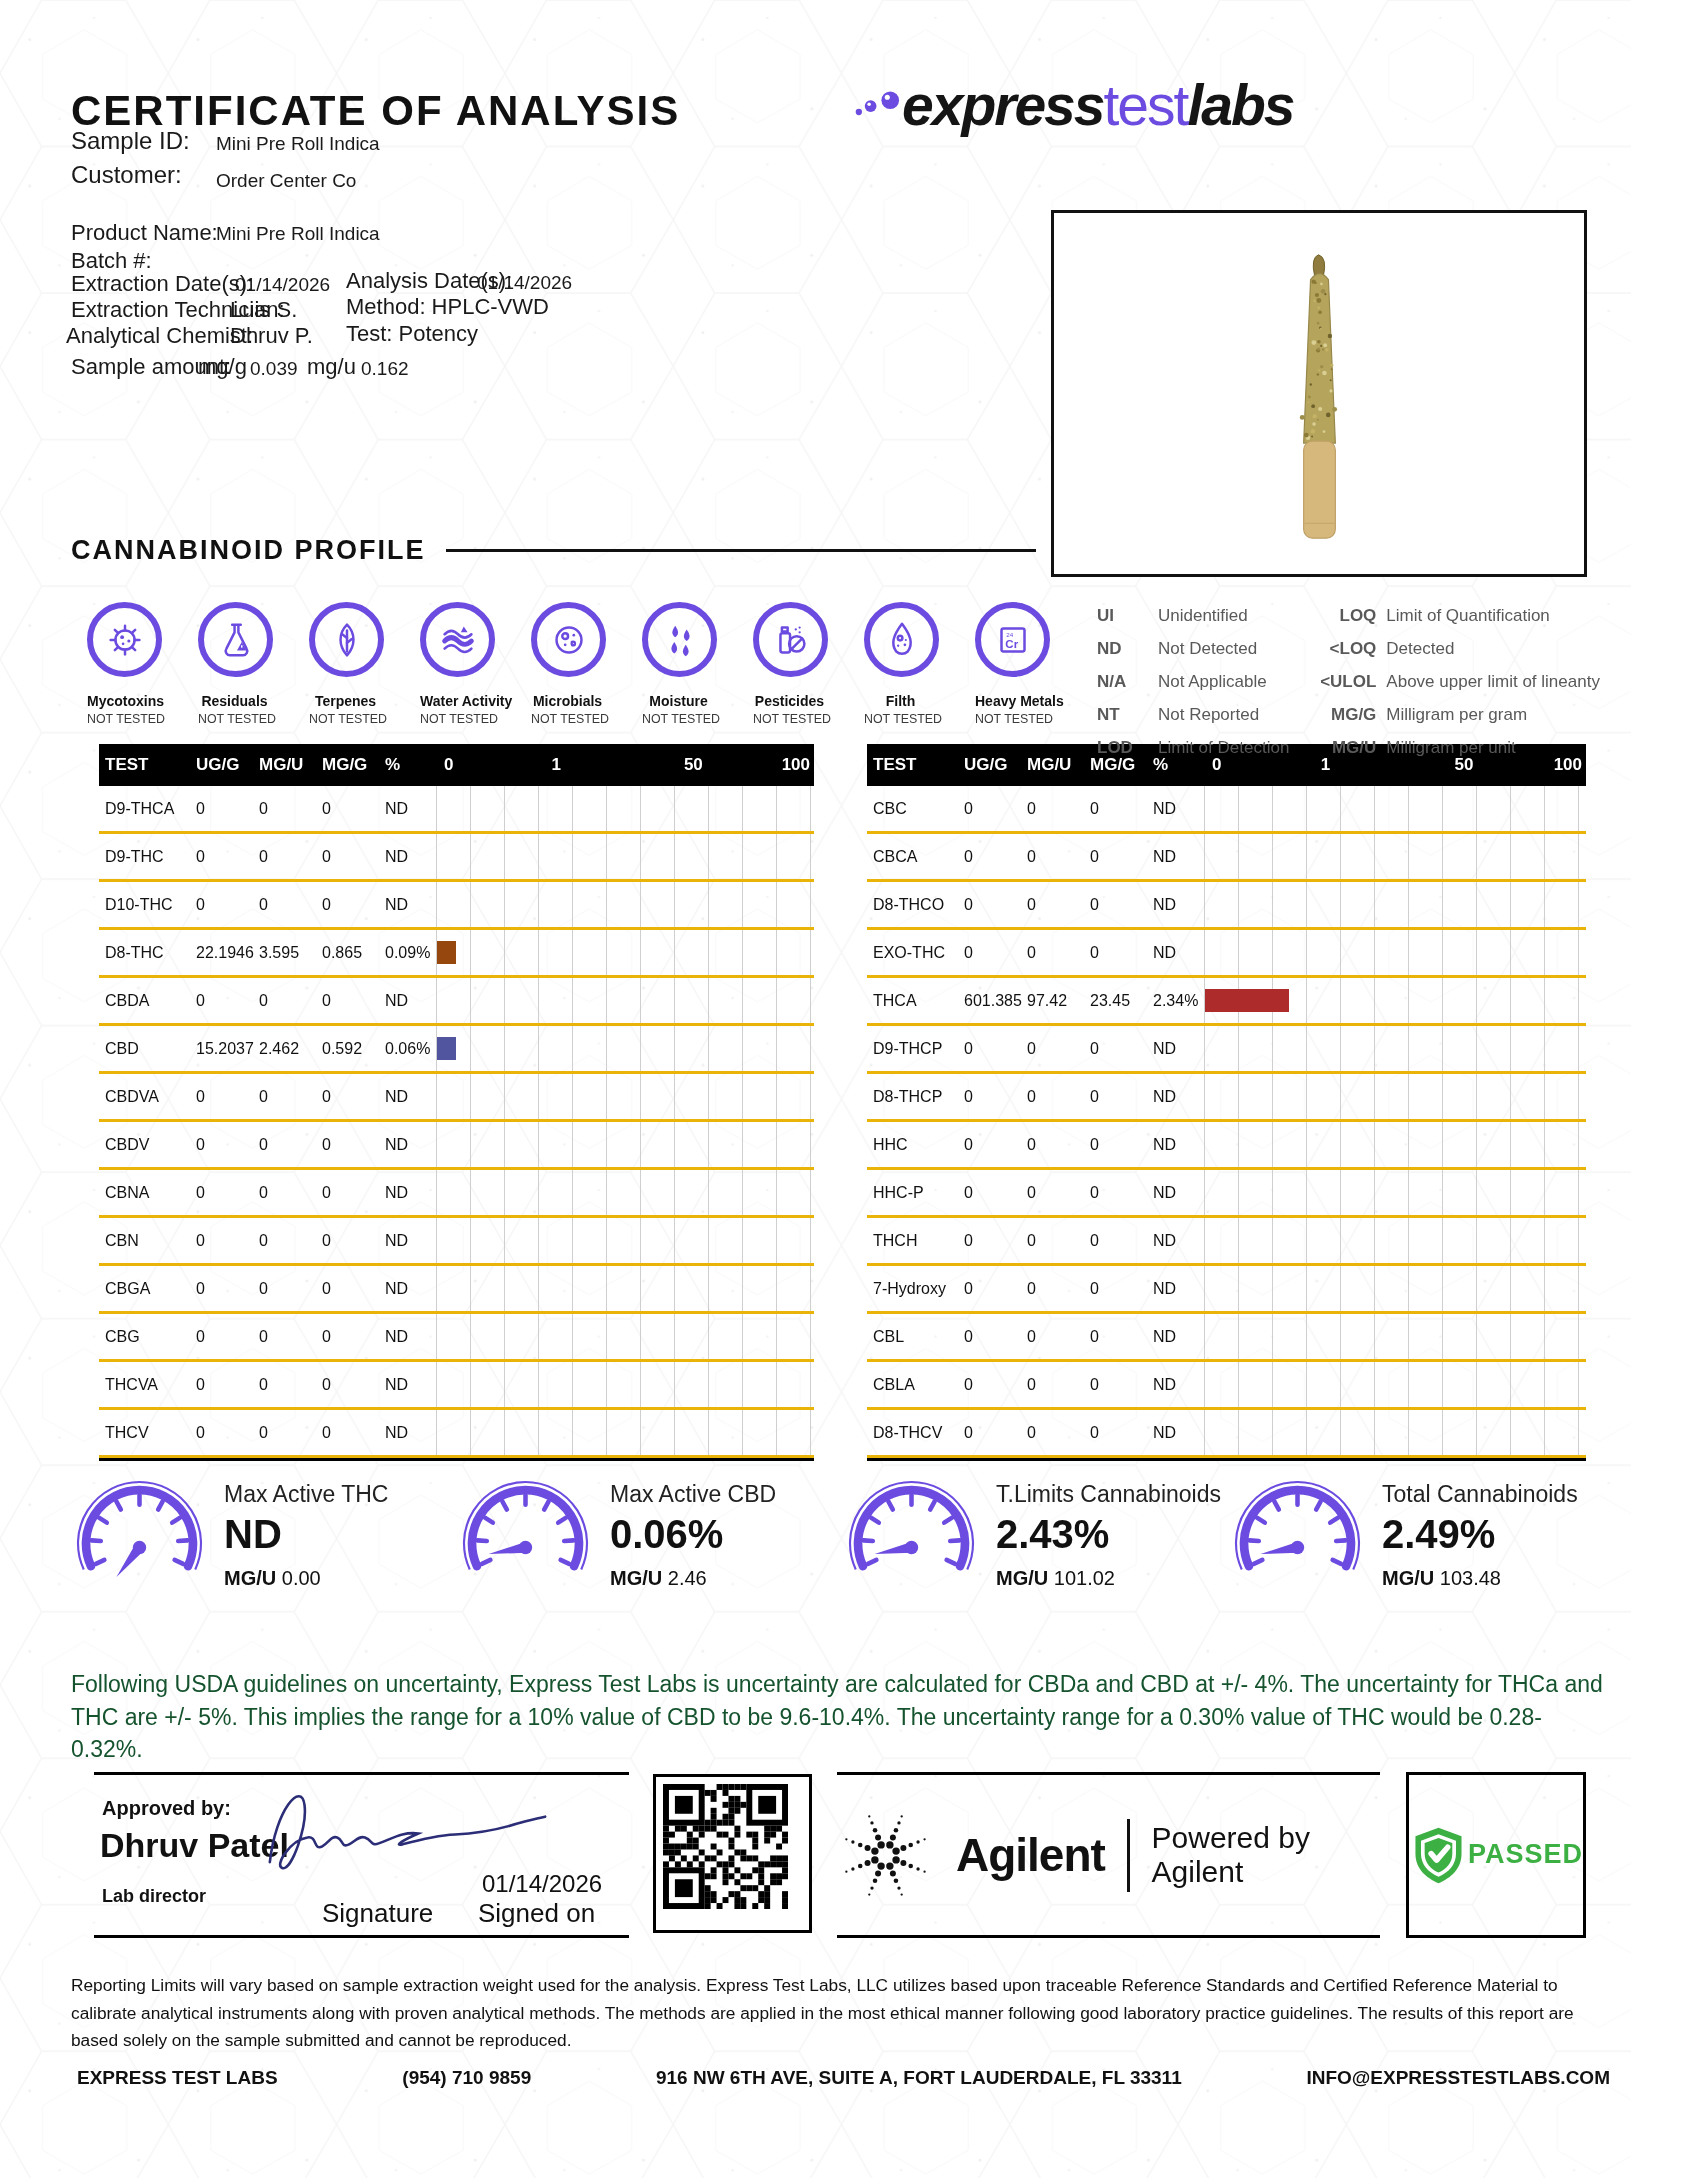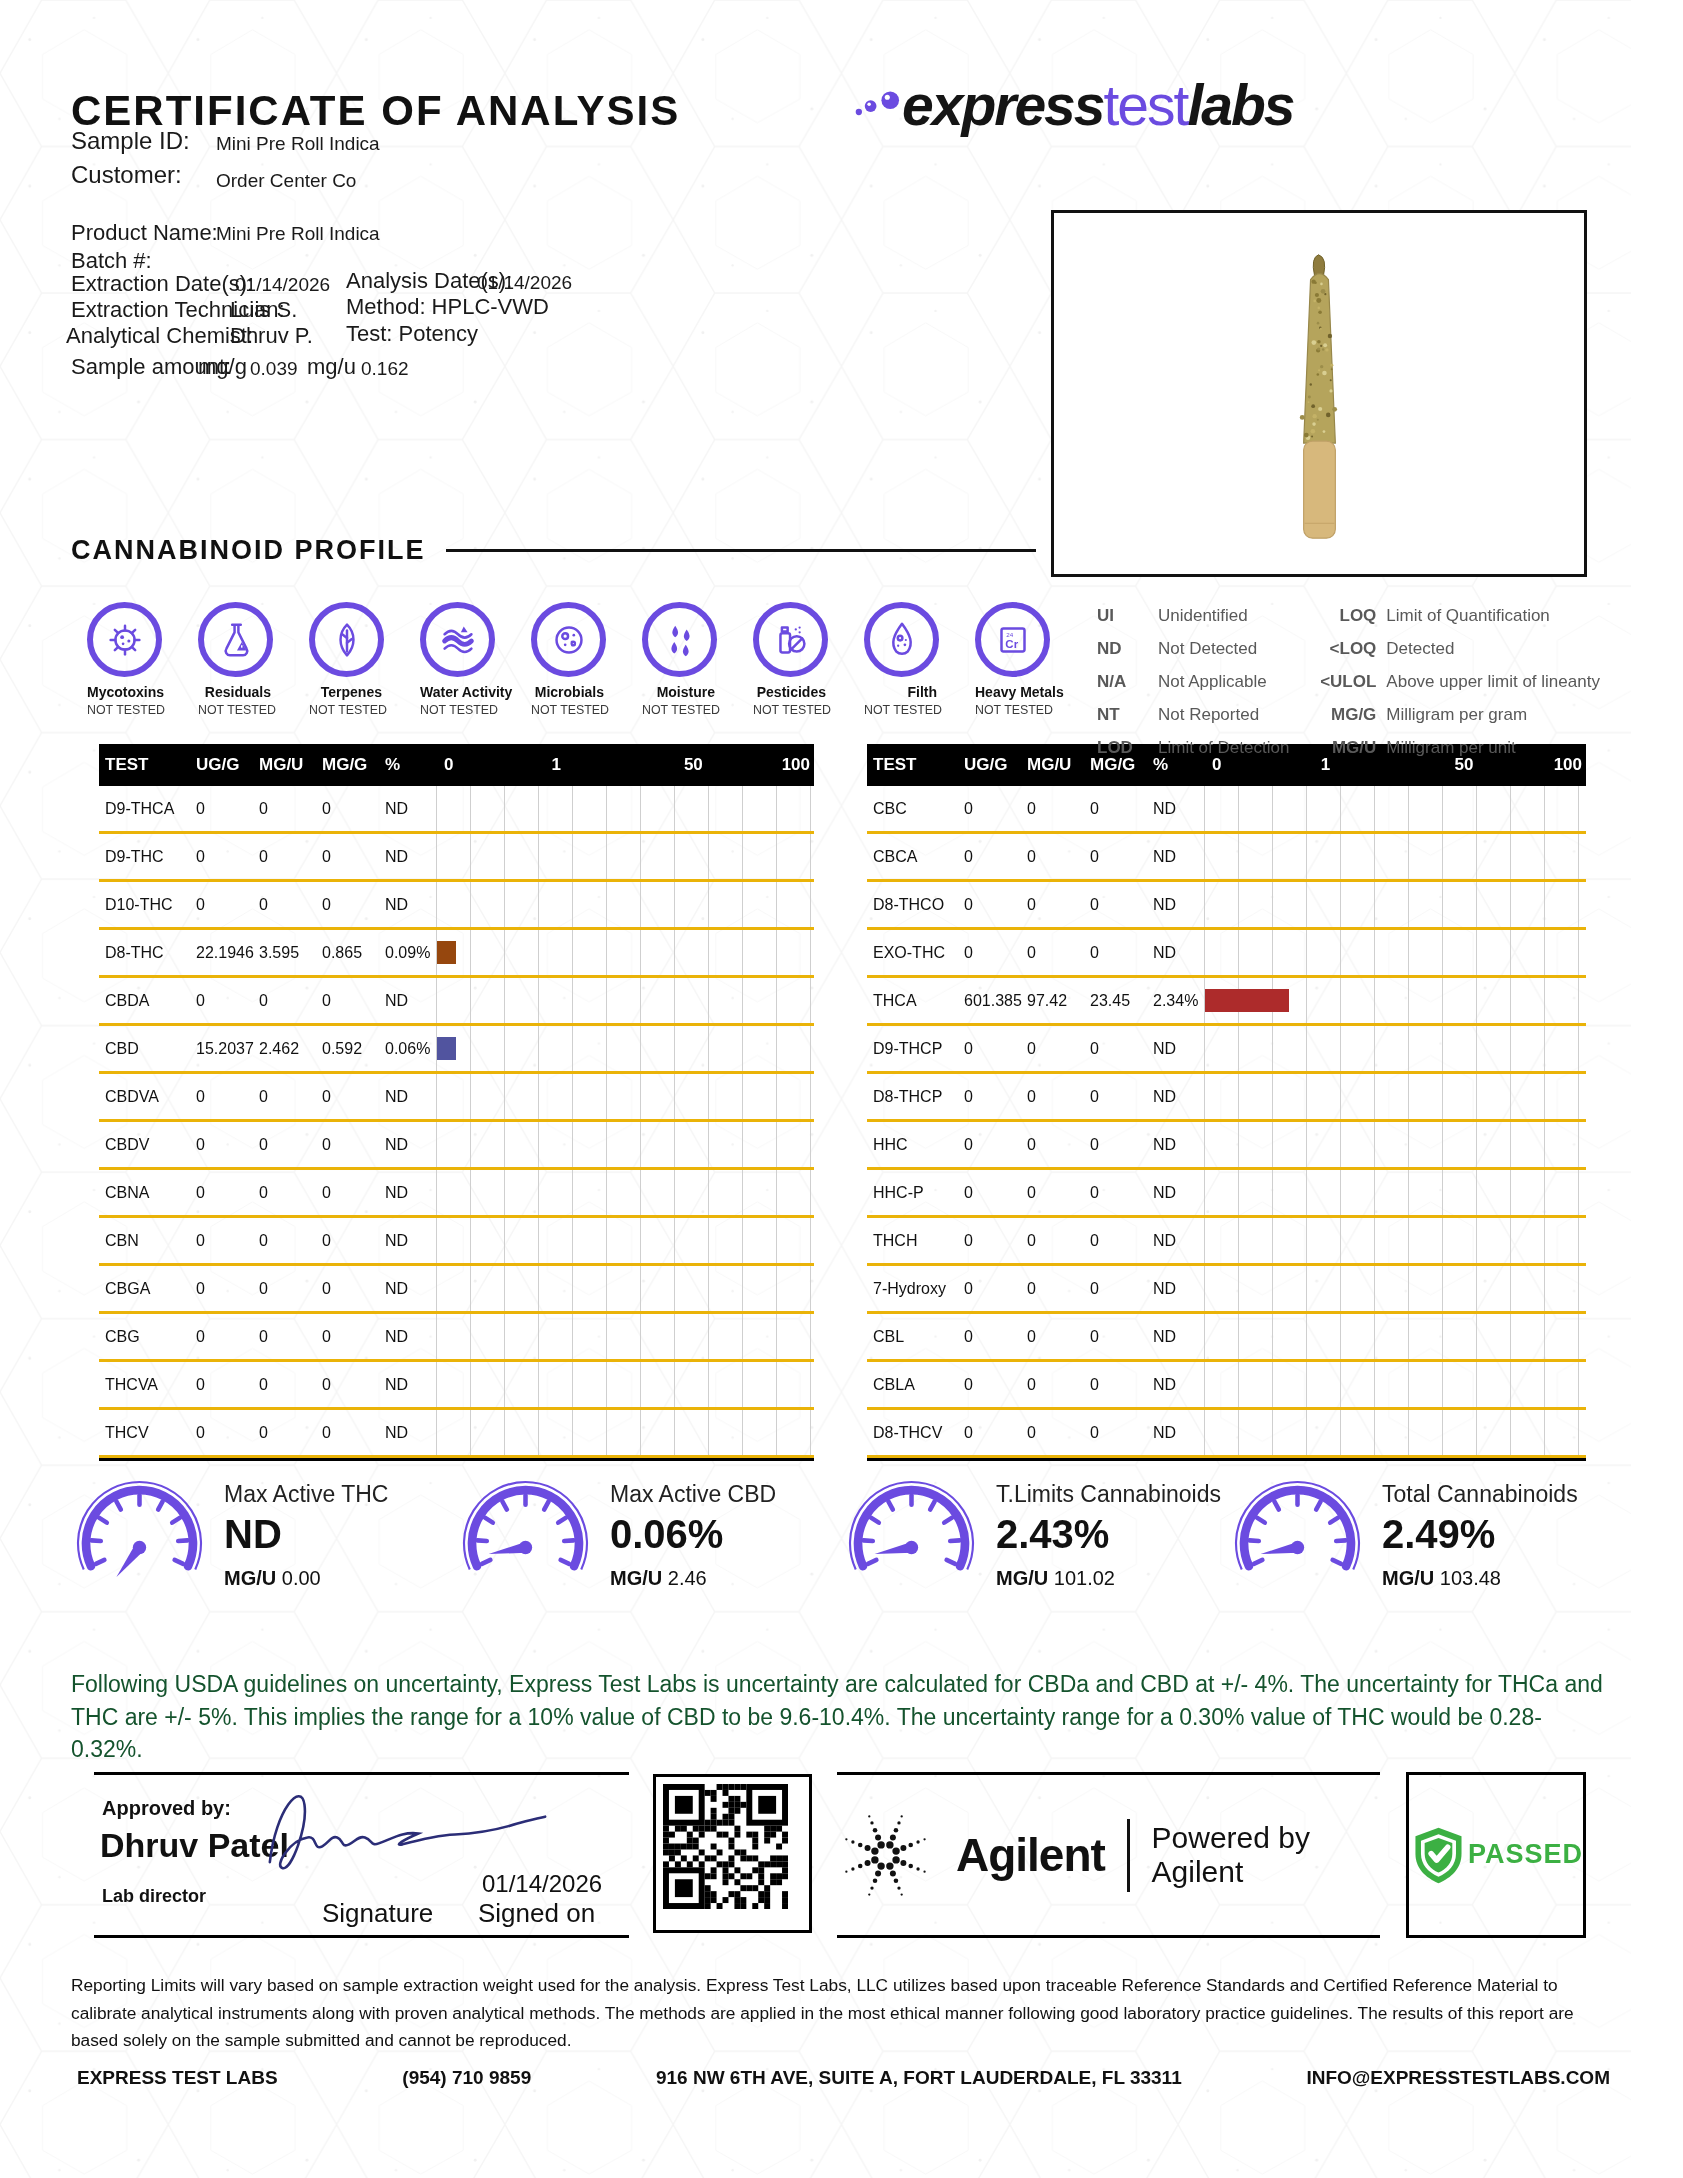--- a/index.html
+++ b/index.html
@@ -24,24 +24,24 @@
   .photo{left:1051px;top:210px;width:530px;height:361px;border:3px solid #111;background:#fff;
          display:flex;align-items:center;justify-content:center;}
 
   
   .sect{left:71px;top:535px;width:965px;display:flex;align-items:center;gap:20px;}
   .sect .t{font-size:27px;font-weight:800;letter-spacing:2px;white-space:nowrap;}
   .sect .rule{flex:1;height:3px;background:#111;}
 
   
   .panels{left:87px;top:602px;display:flex;gap:38px;}
-  .panel{width:73px;text-align:right;}
+  .panel{width:73px;text-align:center;}
   .ring{width:63px;height:63px;border:6px solid #6b4be0;border-radius:50%;margin:0 auto;
         display:flex;align-items:center;justify-content:center;color:#6b4be0;}
-  .panel .nm{font-size:14px;font-weight:700;margin-top:7px;white-space:nowrap;}
+  .panel .nm{font-size:14px;font-weight:700;margin-top:16px;white-space:nowrap;}
   .panel .st{font-size:12.4px;color:#3a3a3a;margin-top:3px;white-space:nowrap;}
 
   
   .legend{left:1097px;top:606px;display:flex;gap:26px;font-size:17px;color:#595959;}
   .lg-col{display:flex;flex-direction:column;gap:13px;}
   .lg-row{display:flex;gap:10px;}
   .lg-row .ab{font-weight:700;min-width:51px;}
   .lg-col.r .ab{min-width:61px;text-align:right;}
 
   

